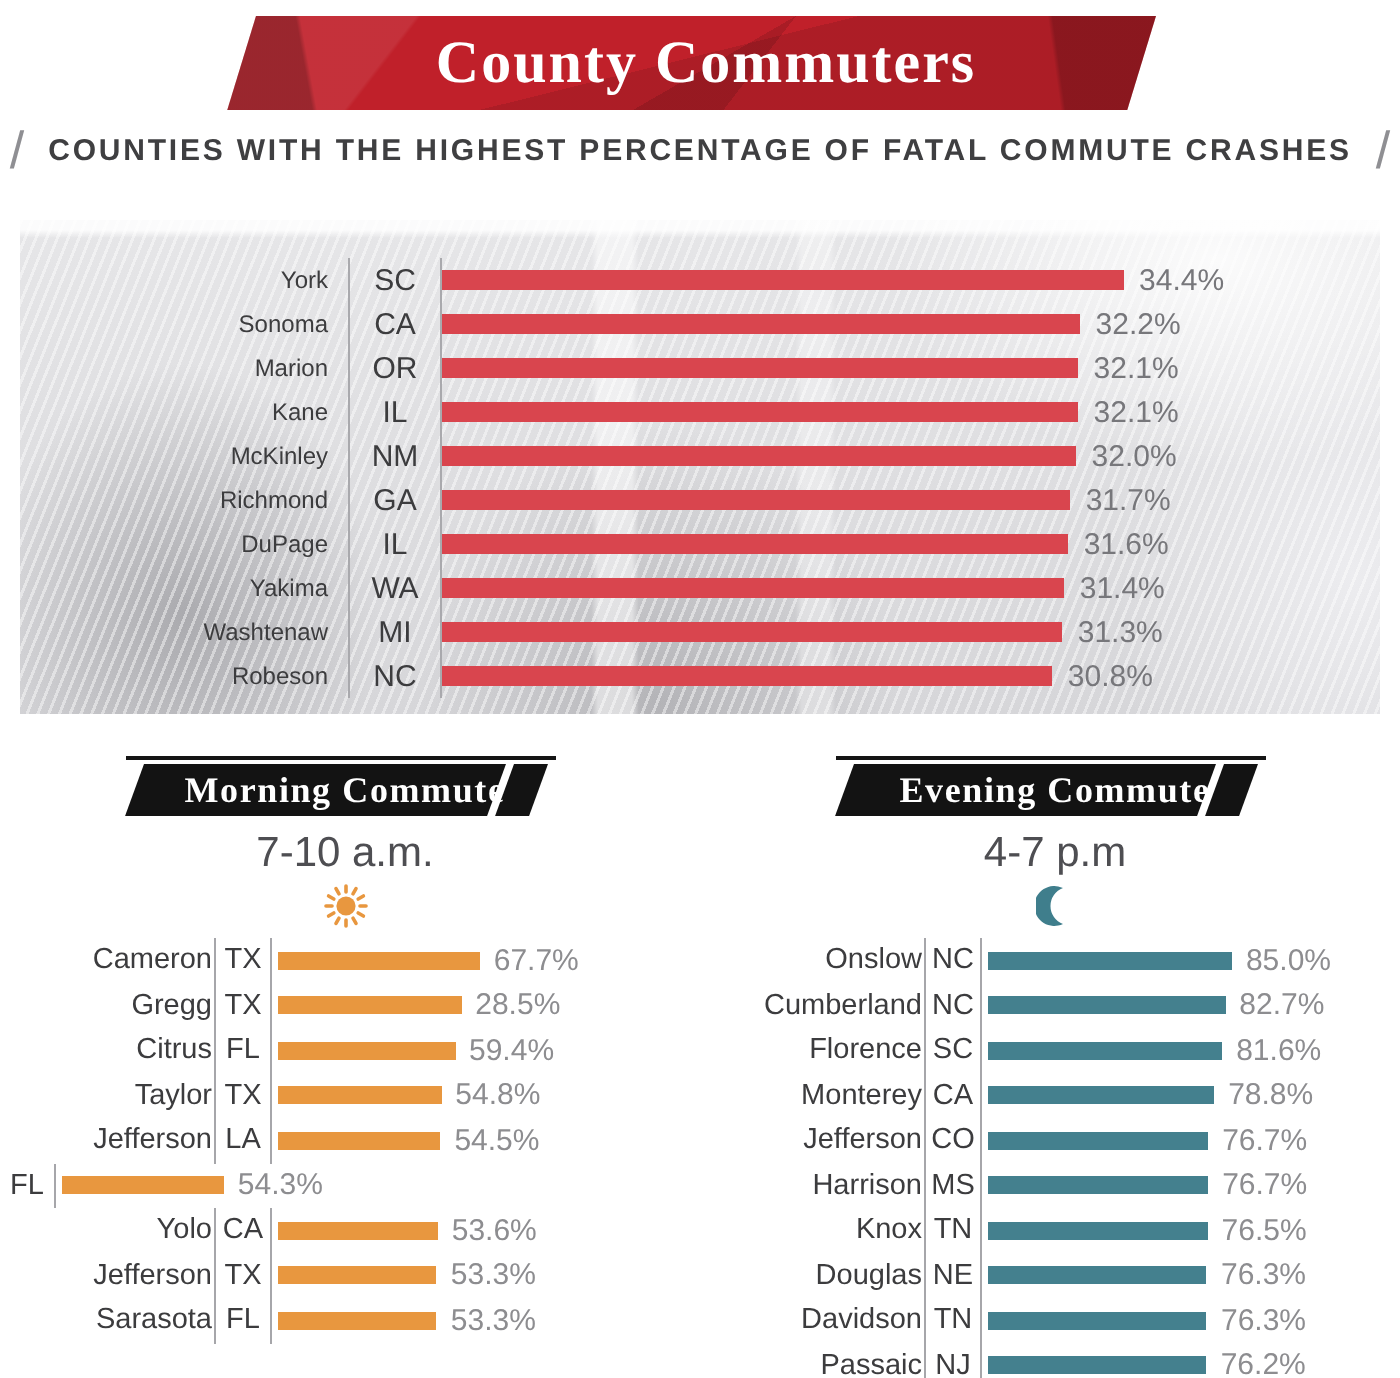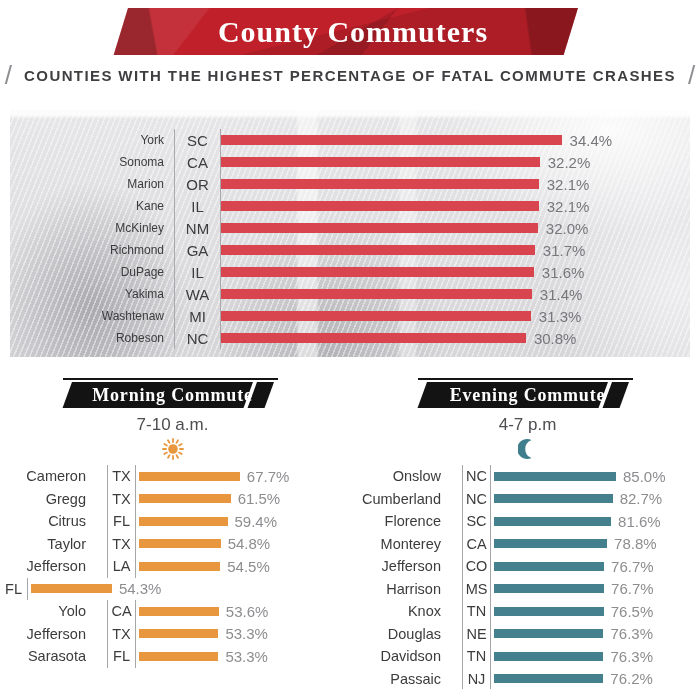--- a/index.html
+++ b/index.html
@@ -50,26 +50,26 @@
   
   .sub-section{position:absolute;left:0;top:378px;width:700px;display:flex;justify-content:space-between;}
   .sub-chart{width:345px;}
   .banner-wrap{position:relative;width:202px;height:30px;margin:0 auto;}
   .banner-line{position:absolute;top:0;left:-9px;right:-4px;height:2px;background:#151515;}
   .banner-shape{position:absolute;top:4px;left:0;right:0;bottom:0;background:#131313;
       transform:skewX(-20deg);transform-origin:50% 0;}
   .banner-shape::after{content:"";position:absolute;top:-1px;bottom:-1px;right:17px;width:4px;background:#ffffff;}
   .banner-txt{position:absolute;top:4px;left:0;right:0;bottom:0;display:flex;align-items:center;justify-content:center;
       font-family:"Liberation Serif",serif;font-weight:700;font-size:18px;letter-spacing:0.8px;color:#fff;}
-  .time{margin-top:7px;text-align:center;font-size:17px;color:#4e4e52;}
+  .time{margin-top:7px;text-align:center;font-size:21px;color:#4e4e52;}
   .icon-line{margin-top:2px;height:24px;display:flex;align-items:center;justify-content:center;}
 
   .sub-rows{margin-top:4px;}
   .sub-rows .row{display:flex;align-items:center;height:22.5px;}
-  .sub-rows .county{width:108px;box-sizing:border-box;padding-right:21px;text-align:right;font-size:14.5px;color:#3c3c3e;
+  .sub-rows .county{width:108px;box-sizing:border-box;padding-right:1px;text-align:right;font-size:14.5px;color:#3c3c3e;
       align-self:stretch;display:flex;align-items:center;justify-content:flex-end;border-right:1px solid #a6a6aa;}
   .sub-rows .state{width:28px;box-sizing:border-box;align-self:stretch;display:flex;align-items:center;justify-content:center;
       font-size:14.5px;color:#3c3c3e;border-right:1px solid #a6a6aa;}
   .sub-rows .barcell{display:flex;align-items:center;flex:1;padding-left:3px;}
   .sub-rows .bar{height:9px;display:inline-block;}
   .sub-rows .value{margin-left:7px;font-size:15px;color:#8d8d90;}
 </style>
 </head>
 <body>
 
@@ -206,21 +206,21 @@
             <span class="barcell">
               <span class="bar" style="width: 100.873px; background: rgb(232, 151, 63);"></span>
               <span class="value">67.7%</span>
             </span>
           </div>
           <div class="row">
             <span class="county">Gregg</span>
             <span class="state">TX</span>
             <span class="barcell">
               <span class="bar" style="width: 91.635px; background: rgb(232, 151, 63);"></span>
-              <span class="value">61.5%</span>
+              <span class="value">28.5%</span>
             </span>
           </div>
           <div class="row">
             <span class="county">Citrus</span>
             <span class="state">FL</span>
             <span class="barcell">
               <span class="bar" style="width: 88.506px; background: rgb(232, 151, 63);"></span>
               <span class="value">59.4%</span>
             </span>
           </div>

